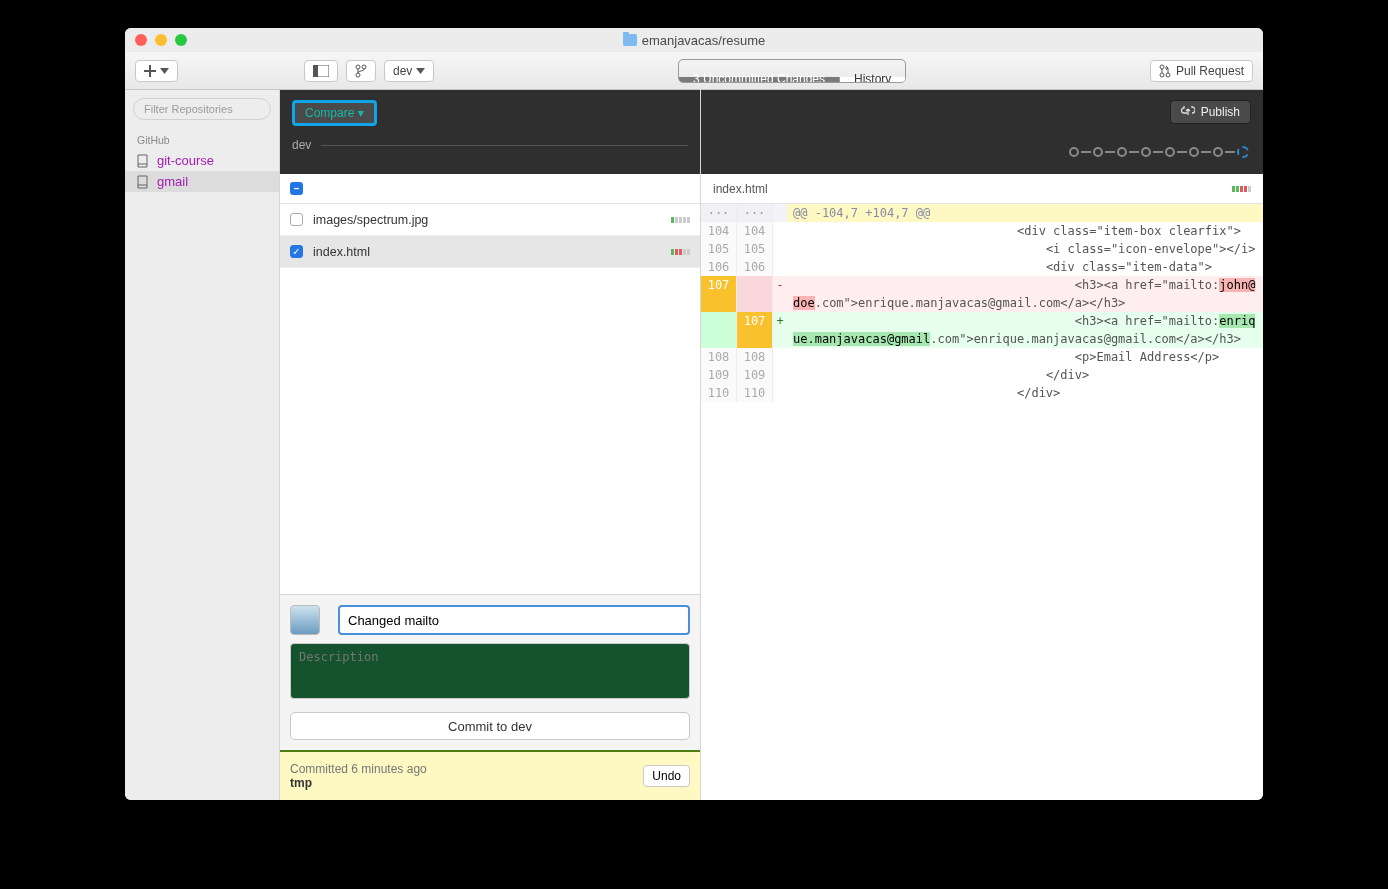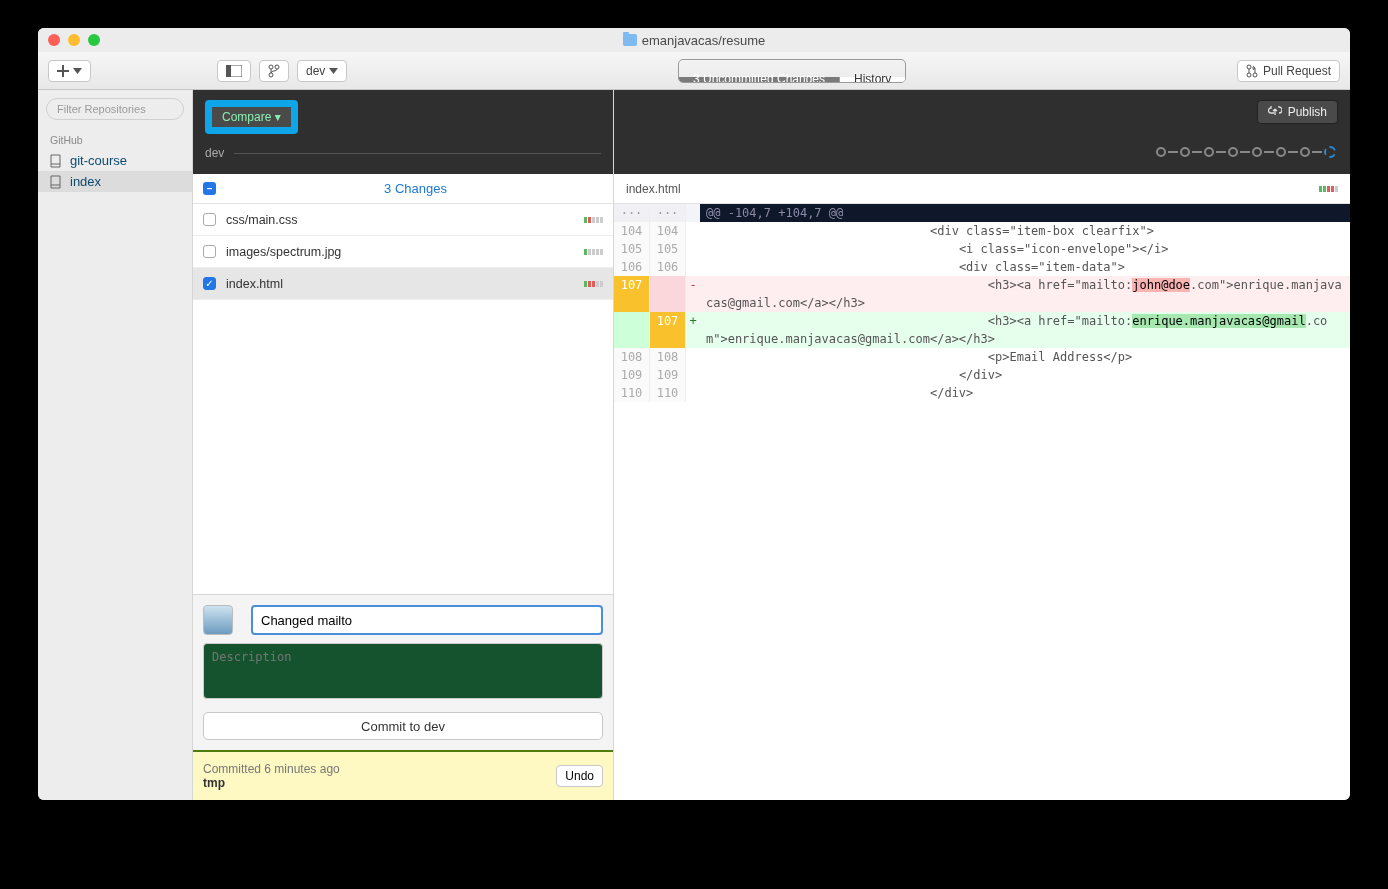--- a/index.html
+++ b/index.html
@@ -1,43 +1,43 @@
 <!DOCTYPE html>
 <html><head>
 <meta charset="utf-8">
 <style>
   * { box-sizing: border-box; margin: 0; padding: 0; }
   body { background: #000; font-family: -apple-system, BlinkMacSystemFont, "Helvetica Neue", sans-serif; font-size: 13px; color: #333; display: flex; align-items: flex-start; justify-content: center; padding-top: 28px; }
-  .window { width: 1312px; height: 772px; background: #ececec; border-radius: 6px; overflow: hidden; box-shadow: 0 15px 40px rgba(0,0,0,.5); display: flex; flex-direction: column; }
+  .window { width: 1138px; height: 772px; background: #ececec; border-radius: 6px; overflow: hidden; box-shadow: 0 15px 40px rgba(0,0,0,.5); display: flex; flex-direction: column; }
   .titlebar { height: 24px; background: #ececec; display:flex; align-items: center; padding: 0 10px; position: relative; }
   .traffic { display:flex; gap:8px; }
   .dot { width:12px;height:12px;border-radius:50%; }
   .dot.red{background:#ff5f57;} .dot.yel{background:#febc2e;} .dot.grn{background:#28c840;}
   .title-path { position:absolute; left:0; right:0; text-align:center; font-size:13px; color:#4a4a4a; display:flex; align-items:center; justify-content:center; gap:5px;}
   .folder-ico { width:14px;height:12px;background:#7eb9f0;border-radius:2px;position:relative;}
   .folder-ico::before{content:'';position:absolute;top:-2px;left:0;width:6px;height:3px;background:#7eb9f0;border-radius:1px 1px 0 0;}
   .toolbar { height:38px; background:linear-gradient(#f6f6f6,#e8e8e8); border-bottom:1px solid #c6c6c6; display:flex; align-items:center; padding:0 10px; gap:8px; }
   .tb-btn { height:22px; background:#fff; border:1px solid #c8c8c8; border-radius:4px; display:flex; align-items:center; padding:0 8px; font-size:12px; color:#444; cursor:pointer; }
   .tb-btn svg { fill:#555; }
   .segmented { display:flex; border:1px solid #9a9a9a; border-radius:5px; overflow:hidden; height:24px; }
   .seg { padding:0 14px; display:flex; align-items:center; font-size:12px; color:#333; background:#fff; cursor:pointer;margin-top:17px; }
   .seg.active { background:#7a7a7a; color:#fff; }
   .seg+.seg{border-left:1px solid #9a9a9a;}
   .spacer { flex:1; }
   .body { flex:1; display:flex; min-height:0; }
   .sidebar { width:155px; background:#ededed; border-right:1px solid #d6d6d6; padding-top:8px; }
   .filter { margin:0 8px 10px; height:22px; border:1px solid #d0d0d0; border-radius:11px; background:#ededed; color:#9a9a9a; font-size:11px; display:flex; align-items:center; padding:0 10px; }
   .sb-hdr { font-size:10.5px; color:#8a8a8a; padding:4px 12px; font-weight:500; }
-  .sb-item { display:flex; align-items:center; gap:8px; padding:3px 12px; cursor:pointer; font-size:13px; color:#0c4a6e;}
+  .sb-item { display:flex; align-items:center; gap:8px; padding:3px 12px; cursor:pointer; font-size:13px; color:#a21caf;}
   .sb-item.sel { background:#dcdcdc; }
   .repo-ico { width:12px; height:14px; }
   .center { flex:1; display:flex; min-height:0; }
   .changes-col { width:421px; display:flex; flex-direction:column; border-right:1px solid #d6d6d6; background:#fafafa; }
   .dark-head { height:84px; background:#2f2f2f; color:#ccc; display:flex; flex-direction:column; padding:10px 12px; gap:12px; position:relative;}
-  .compare-btn { background:#4a4a4a; border:7px solid #0ea5e9; color:#86efac; font-size:12px; padding:3px 10px; border-radius:4px; cursor:pointer; width:fit-content; }
+  .compare-btn { background:#4a4a4a; border:3px solid #0ea5e9; color:#14b8a6; font-size:12px; padding:3px 10px; border-radius:4px; cursor:pointer; width:fit-content; }
   .branch-row { display:flex; align-items:center; gap:10px; font-size:12px; color:#aaa;}
   .branch-line { flex:1; height:1px; background:#555; }
   .changes-hdr { height:30px; background:#fff; border-bottom:1px solid #e3e3e3; display:flex; align-items:center; padding:0 10px; color:#1b79d0; font-size:13px; gap:12px;}
   .changes-hdr .cnt { flex:1; text-align:center; font-weight:500;}
   .mix-check { width:13px;height:13px;border-radius:3px;background:#2376e5;color:#fff;display:flex;align-items:center;justify-content:center;font-size:10px;font-weight:bold;}
   .file-list { flex:1; background:#fff; overflow:auto;}
   .file-row { height:32px; display:flex; align-items:center; padding:0 10px; gap:10px; border-bottom:1px solid #eee; cursor:pointer;}
   .file-row.sel { background:#e6e6e6; }
   .chk { width:13px;height:13px;border:1px solid #aaa;border-radius:3px;background:#fff;display:flex;align-items:center;justify-content:center;}
   .chk.on{background:#2376e5;border-color:#2376e5;}
@@ -63,21 +63,21 @@
   .node{width:10px;height:10px;border:2px solid #888;border-radius:50%;}
   .node.cur{border-color:#2a8ad4;border-style:dashed;width:12px;height:12px;}
   .edge{width:10px;height:2px;background:#888;}
   .diff-hdr{height:30px;border-bottom:1px solid #e3e3e3;display:flex;align-items:center;padding:0 12px;font-size:12px;color:#555;justify-content:space-between;}
   .diff-body{flex:1;overflow:auto;font-family:"SF Mono",Menlo,Consolas,monospace;font-size:12px;}
   .diff-line{display:flex;min-height:18px;line-height:18px;}
   .ln{width:36px;text-align:center;color:#aaa;background:#fafafa;border-right:1px solid #eee;flex:none;}
   .gut{width:14px;text-align:center;color:#888;background:#fff;flex:none;}
   .code{flex:1;padding:0 6px;white-space:pre-wrap;word-break:break-all;color:#555;}
   .hunk .ln{background:#f0f0f5;color:#999;}
-  .hunk .code{background:#0f172a;color:#8a8aa6;}
+  .hunk .code{background:#fef9c3;color:#8a8aa6;}
   .hunk .gut{background:#f3f3fa;}
   .del .code{background:#ffeef0;}
   .del .gut{background:#ffeef0;color:#b33;}
   .del .ln{background:#f9d7da;}
   .add .code{background:#e6ffed;}
   .add .gut{background:#e6ffed;color:#2a7a2a;}
   .add .ln{background:#cdffd8;}
   .ln.sel{background:#f9c22d !important;color:#fff;}
   mark.r{background:#f8b3b3;padding:0;} mark.g{background:#a6e8b0;padding:0;}
 </style>
@@ -151,51 +151,39 @@
       <div class="sb-item">
         <svg class="repo-ico" viewBox="0 0 12 14">
             <path d="M1 1h9v12H1zM1 10h9" fill="none" stroke="#666"></path>
           </svg>
         <span>git-course</span>
       </div>
       <div class="sb-item sel">
         <svg class="repo-ico" viewBox="0 0 12 14">
             <path d="M1 1h9v12H1zM1 10h9" fill="none" stroke="#666"></path>
           </svg>
-        <span>index</span>
+        <span>gmail</span>
       </div>
     </div>
 
     <div class="center">
       <div class="changes-col">
         <div class="dark-head">
           <div class="compare-btn">
             <span>Compare</span> ▾
           </div>
           <div class="branch-row">
             <span>dev</span>
             <div class="branch-line"></div>
           </div>
         </div>
         <div class="changes-hdr">
           <div class="mix-check">–</div>
-          <div class="cnt">3 Changes</div>
         </div>
         <div class="file-list">
-          <div class="file-row">
-            <div class="chk"></div>
-            <div class="file-name">css/main.css</div>
-            <div class="slots">
-                <span class="g"></span>
-                <span class="r"></span>
-                <span></span>
-                <span></span>
-                <span></span>
-              </div>
-          </div>
           <div class="file-row">
             <div class="chk"></div>
             <div class="file-name">images/spectrum.jpg</div>
             <div class="slots">
                 <span class="g"></span>
                 <span></span>
                 <span></span>
                 <span></span>
                 <span></span>
               </div>

